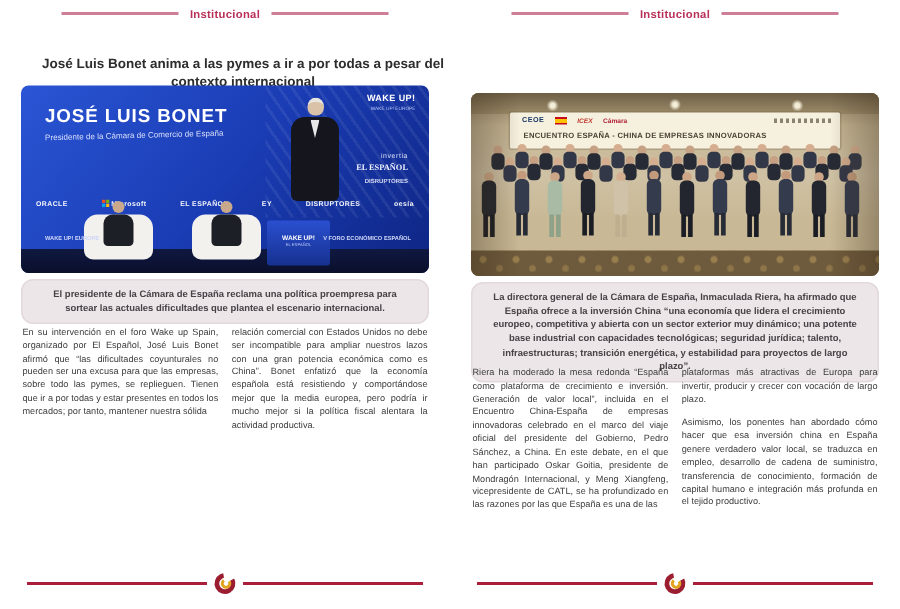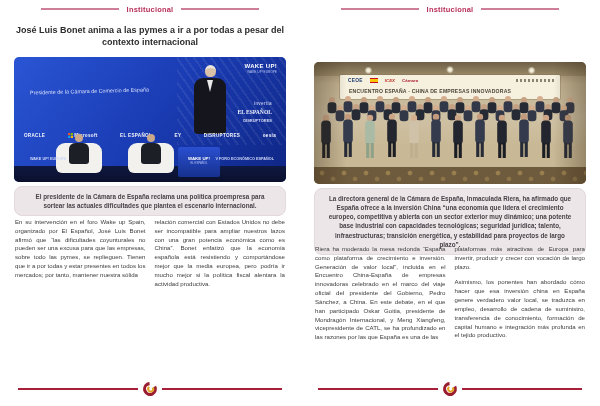--- a/index.html
+++ b/index.html
@@ -7,21 +7,21 @@
           font-family:"Liberation Sans",sans-serif;color:#3c3c3c;}
   .page{position:absolute;top:0;width:300px;height:406px;background:#ffffff;}
   .page-l{left:0;} .page-r{left:300px;}
 
   
   .sec-head{position:absolute;top:3px;left:0;right:0;height:12px;display:flex;align-items:center;justify-content:center;gap:8px;}
   .rule{height:1.4px;width:78px;background:#cf7e97;}
   .sec-label{font-size:7.5px;font-weight:bold;color:#b8305a;letter-spacing:.2px;}
 
   
-  .title{position:absolute;left:14px;width:272px;margin:0;text-align:center;
+  .title{position:absolute;left:14px;width:272px;margin:12px;text-align:center;
          font-size:9px;font-weight:bold;line-height:1.28;color:#2d2d2d;}
   .page-l .title{top:25px;}
   .page-r .title{top:20px;}
 
   
   .photo{position:absolute;left:14px;width:272px;border-radius:5px;overflow:hidden;margin:0;}
   .page-l .photo{top:57px;height:125px;background:linear-gradient(130deg,#2a55d4 0%,#1a3cb4 50%,#0e2583 100%);}
   .page-r .photo{top:62px;height:122px;background:linear-gradient(#8d7c5f 0%,#c4b493 18%,#cfc1a4 45%,#c8b895 70%);}
 
   
@@ -109,20 +109,21 @@
     <header class="sec-head">
       <span class="rule"></span>
       <span class="sec-label">Institucional</span>
       <span class="rule"></span>
     </header>
 
     <h1 class="title">José Luis Bonet anima a las pymes a ir a por todas a pesar del contexto internacional</h1>
 
     <figure class="photo">
       <div class="lp-stripes"></div>
+      <div class="lp-name">JOSÉ LUIS BONET</div>
       <div class="lp-sub">Presidente de la Cámara de Comercio de España</div>
       <div class="lp-man">
         <div class="head"></div>
         <div class="torso">
             <span class="shirt"></span>
           </div>
       </div>
       <div class="lp-badge">
         <div class="b1">WAKE UP!</div>
         <div class="b2">WAKE UP! EUROPE</div>

